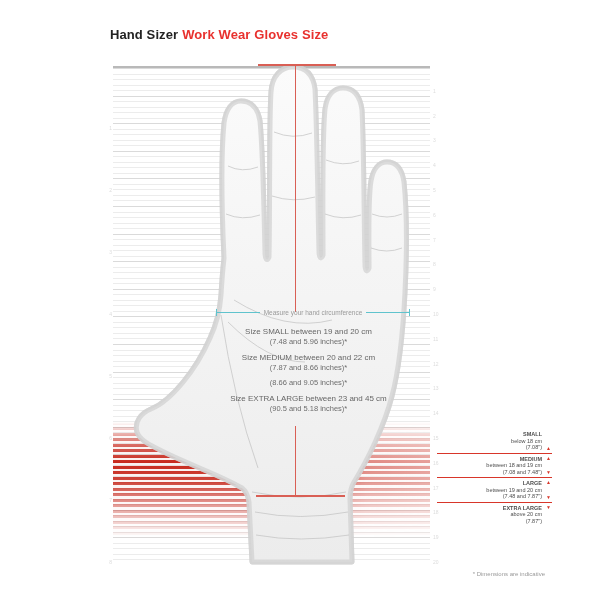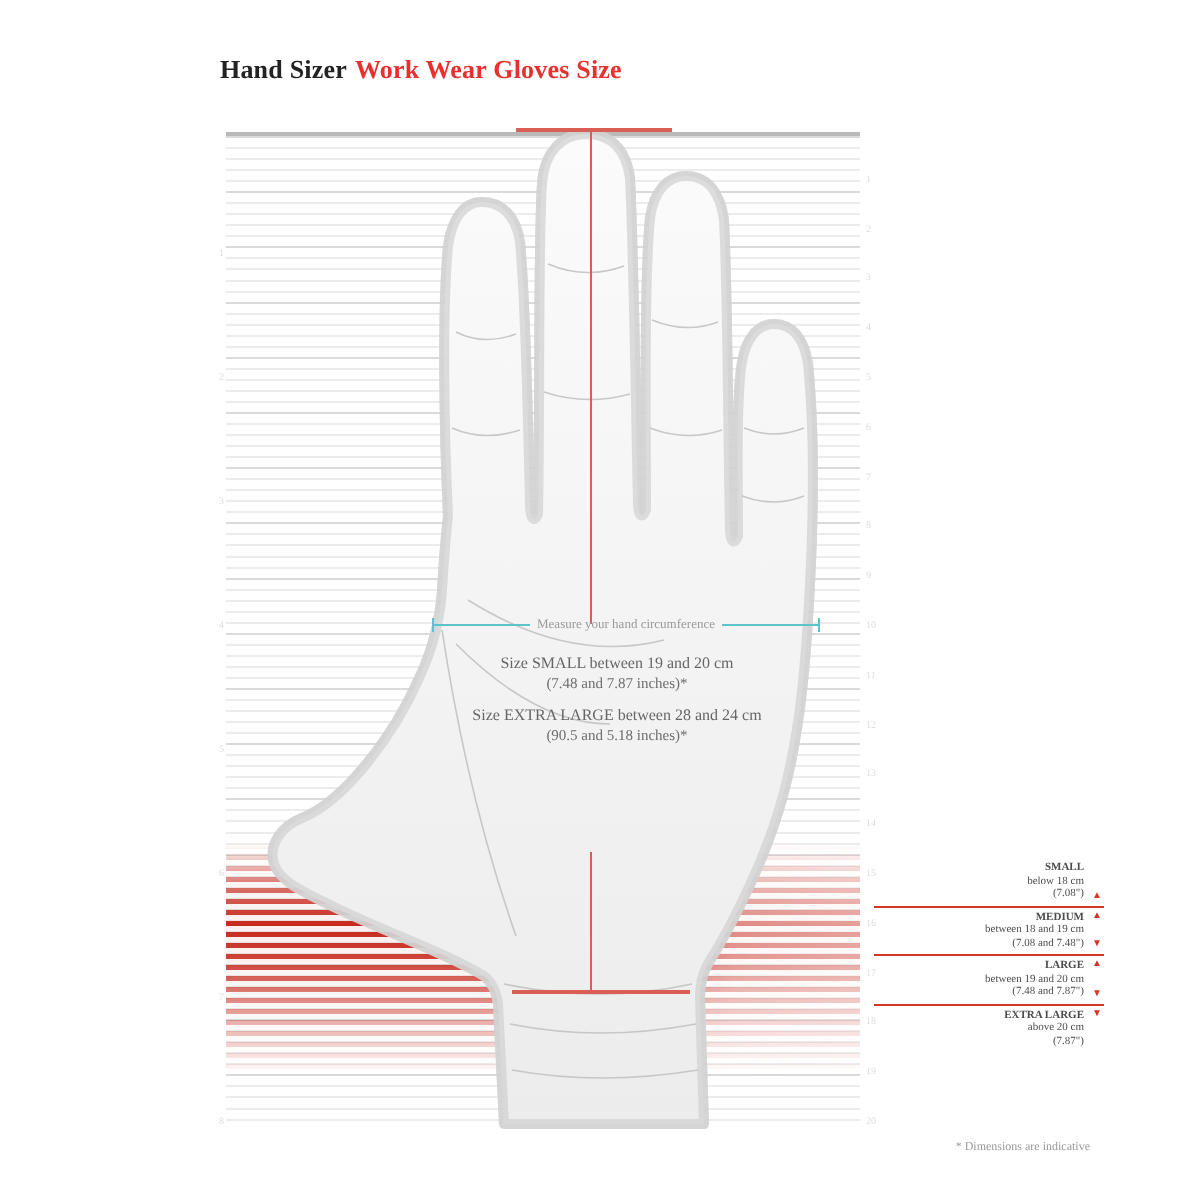--- a/index.html
+++ b/index.html
@@ -1,17 +1,17 @@
 <!DOCTYPE html>
 <html style="--title_red: #e8312e; --legend_red: #d8362a; --band_red: #c7281c; --measure_line_red: #d95f55; --measure_teal: #5fc3cd; --sheet_line: #ececec; --sheet_line_major: #dadada;"><head>
 <meta charset="utf-8">
 <style>
   html,body{margin:0;padding:0;background:#ffffff;}
   .canvas{position:relative;width:600px;height:594px;background:#fff;overflow:hidden;
-          font-family:Liberation Serif, serif;}
+          font-family:Liberation Sans, sans-serif;}
 
   
   .title{position:absolute;left:110px;top:27px;font-size:13px;font-weight:bold;color:#232323;
          letter-spacing:.1px;white-space:nowrap;}
   .title .red{color:var(--title_red);margin-left:4px;}
 
   
   .sheet{position:absolute;left:113px;top:66px;width:317px;height:496px;
     border-top:2px solid #b9b9b9;
     background:
@@ -181,26 +181,31 @@
     <span class="m-tick"></span>
     <span class="m-seg"></span>
     <span class="m-text">Measure your hand circumference</span>
     <span class="m-seg"></span>
     <span class="m-tick"></span>
   </div>
 
   <div class="size-guide">
     <div class="sg-item">
       <div class="sg-main">Size SMALL between 19 and 20 cm</div>
-      <div class="sg-sub">(7.48 and 7.87 inches)*</div>
-    </div>
-    <div class="sg-item">
-    </div>
-    <div class="sg-item">
-      <div class="sg-main">Size EXTRA LARGE between 28 and 24 cm</div>
+      <div class="sg-sub">(7.48 and 5.96 inches)*</div>
+    </div>
+    <div class="sg-item">
+      <div class="sg-main">Size MEDIUM between 20 and 22 cm</div>
+      <div class="sg-sub">(7.87 and 8.66 inches)*</div>
+    </div>
+    <div class="sg-item">
+      <div class="sg-sub">(8.66 and 9.05 inches)*</div>
+    </div>
+    <div class="sg-item">
+      <div class="sg-main">Size EXTRA LARGE between 23 and 45 cm</div>
       <div class="sg-sub">(90.5 and 5.18 inches)*</div>
     </div>
   </div>
 
   <div class="legend">
     <div class="leg-item">
       <div class="leg-text">
         <div class="leg-name">SMALL</div>
         <div>below 18 cm</div>
         <div>(7.08")</div>

